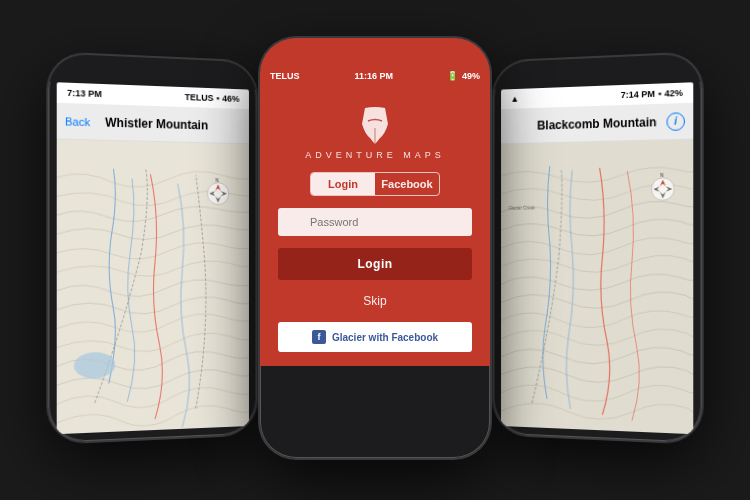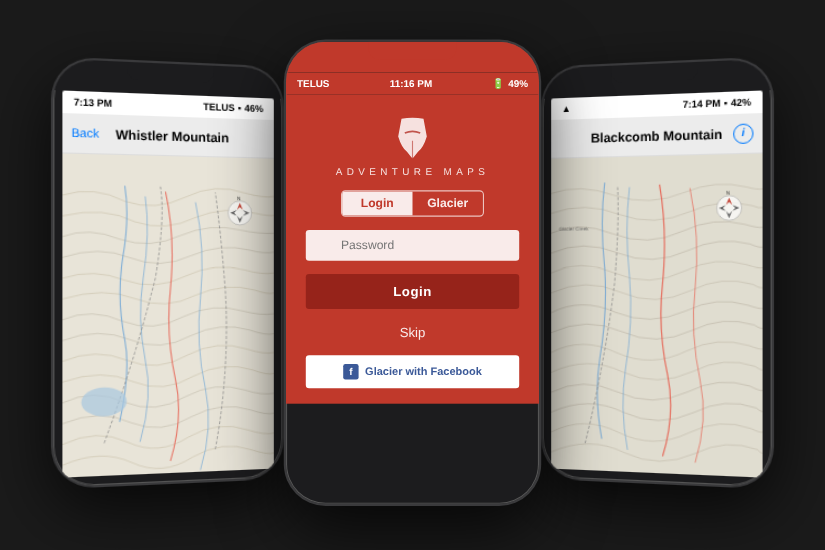--- a/index.html
+++ b/index.html
@@ -395,21 +395,21 @@
 
             <path d="M18,15 Q25,12 32,15" fill="none" stroke="rgba(180,50,40,0.8)" stroke-width="1.5"></path>
 
             <path d="M25,22 L25,38" fill="none" stroke="rgba(180,50,40,0.6)" stroke-width="1"></path>
           </svg>
           <div class="ullr-subtitle">ADVENTURE MAPS</div>
         </div>
 
         <div class="login-register-tabs">
           <div class="tab-btn tab-btn-active">Login</div>
-          <div class="tab-btn tab-btn-inactive">Glacier</div>
+          <div class="tab-btn tab-btn-inactive">Facebook</div>
         </div>
 
 
         <input class="input-field" type="password" placeholder="Password" style="">
 
         <button class="login-btn">Login</button>
 
         <button class="skip-btn">Skip</button>
 
         <button class="facebook-btn">

